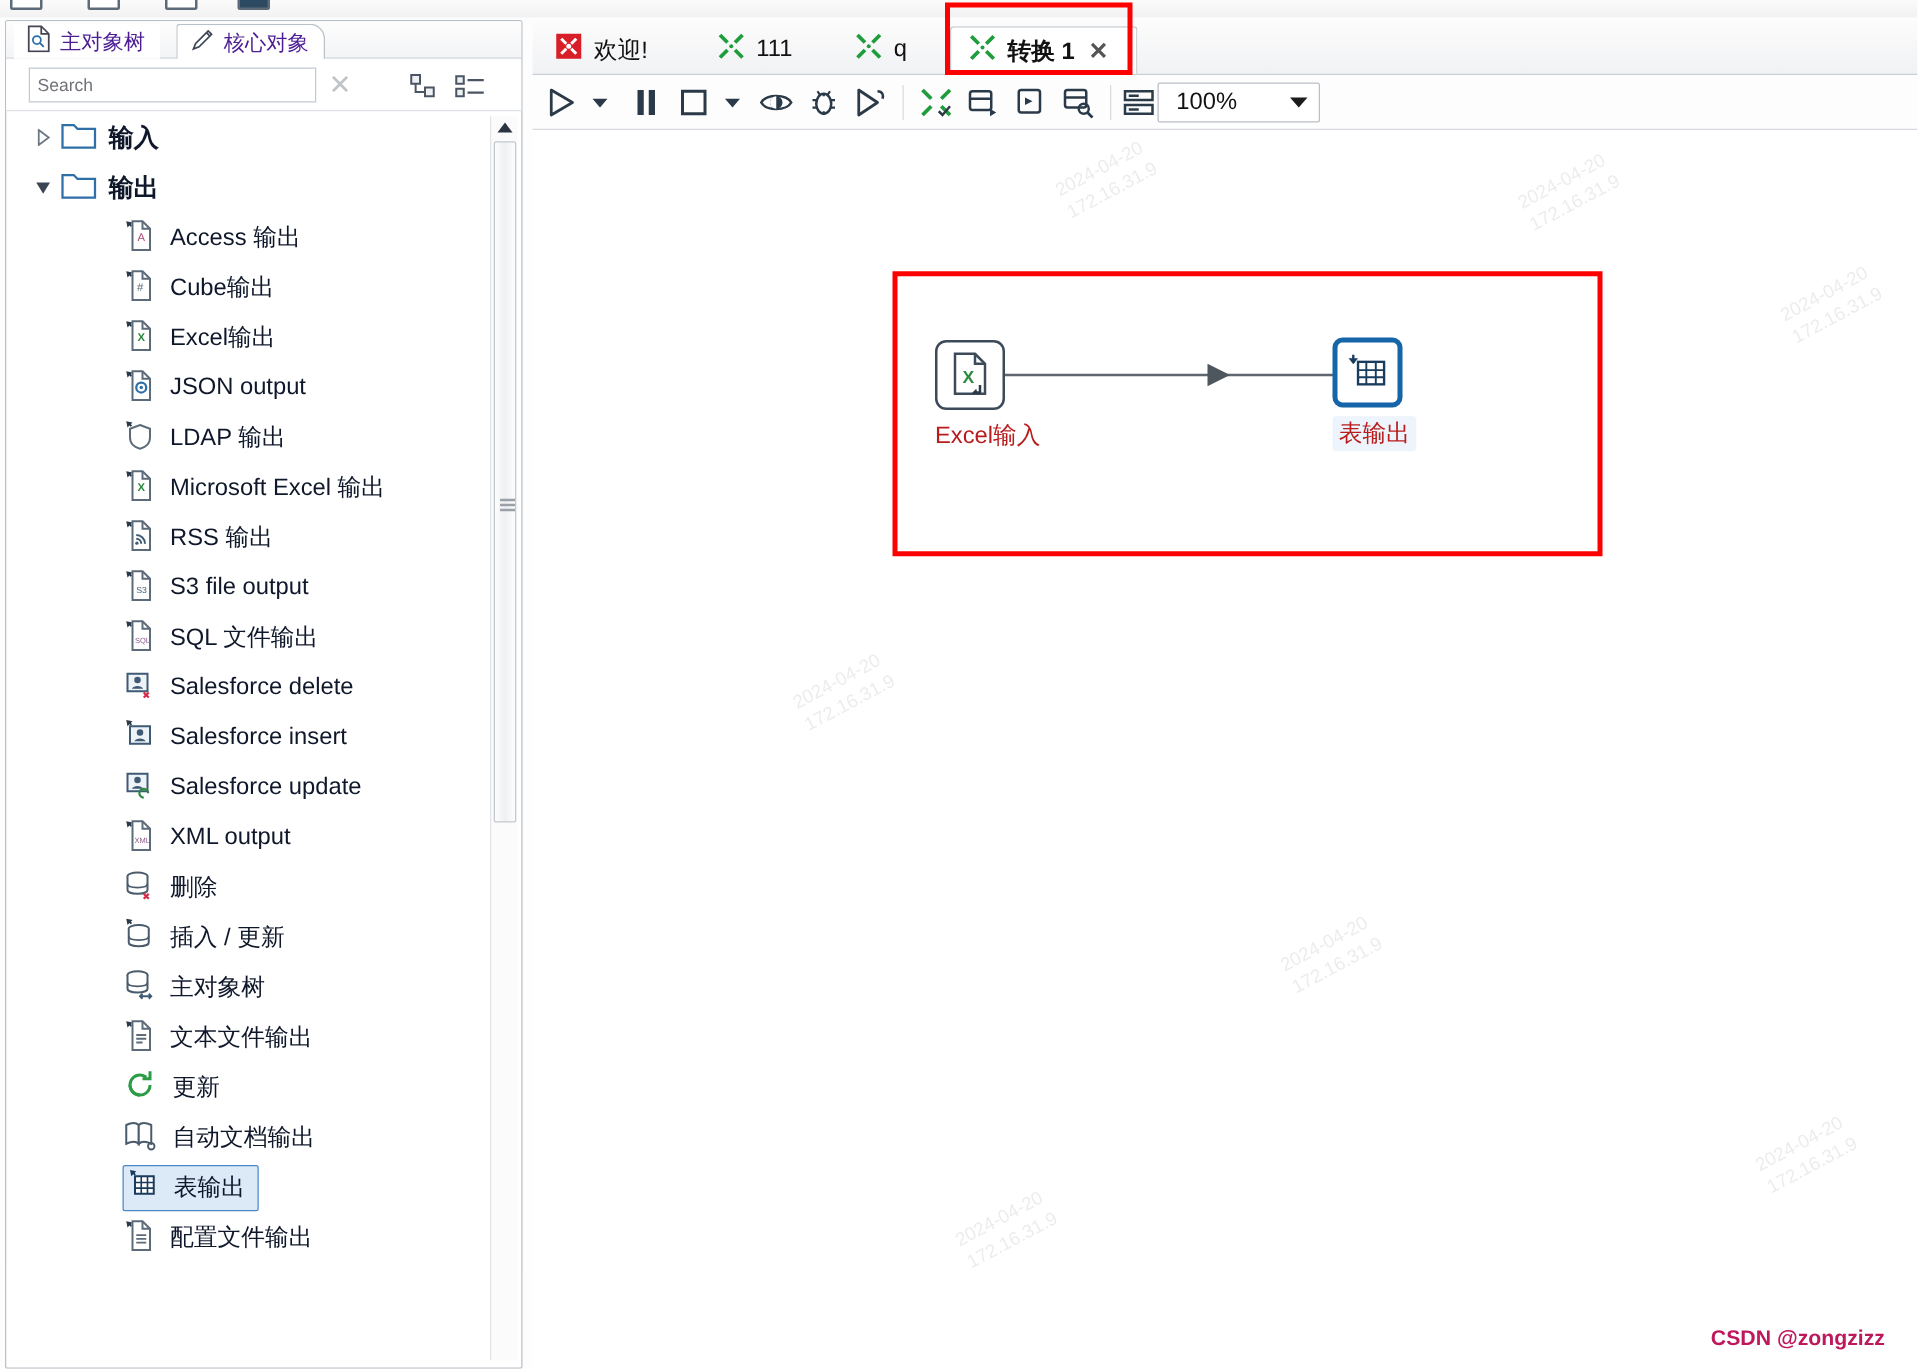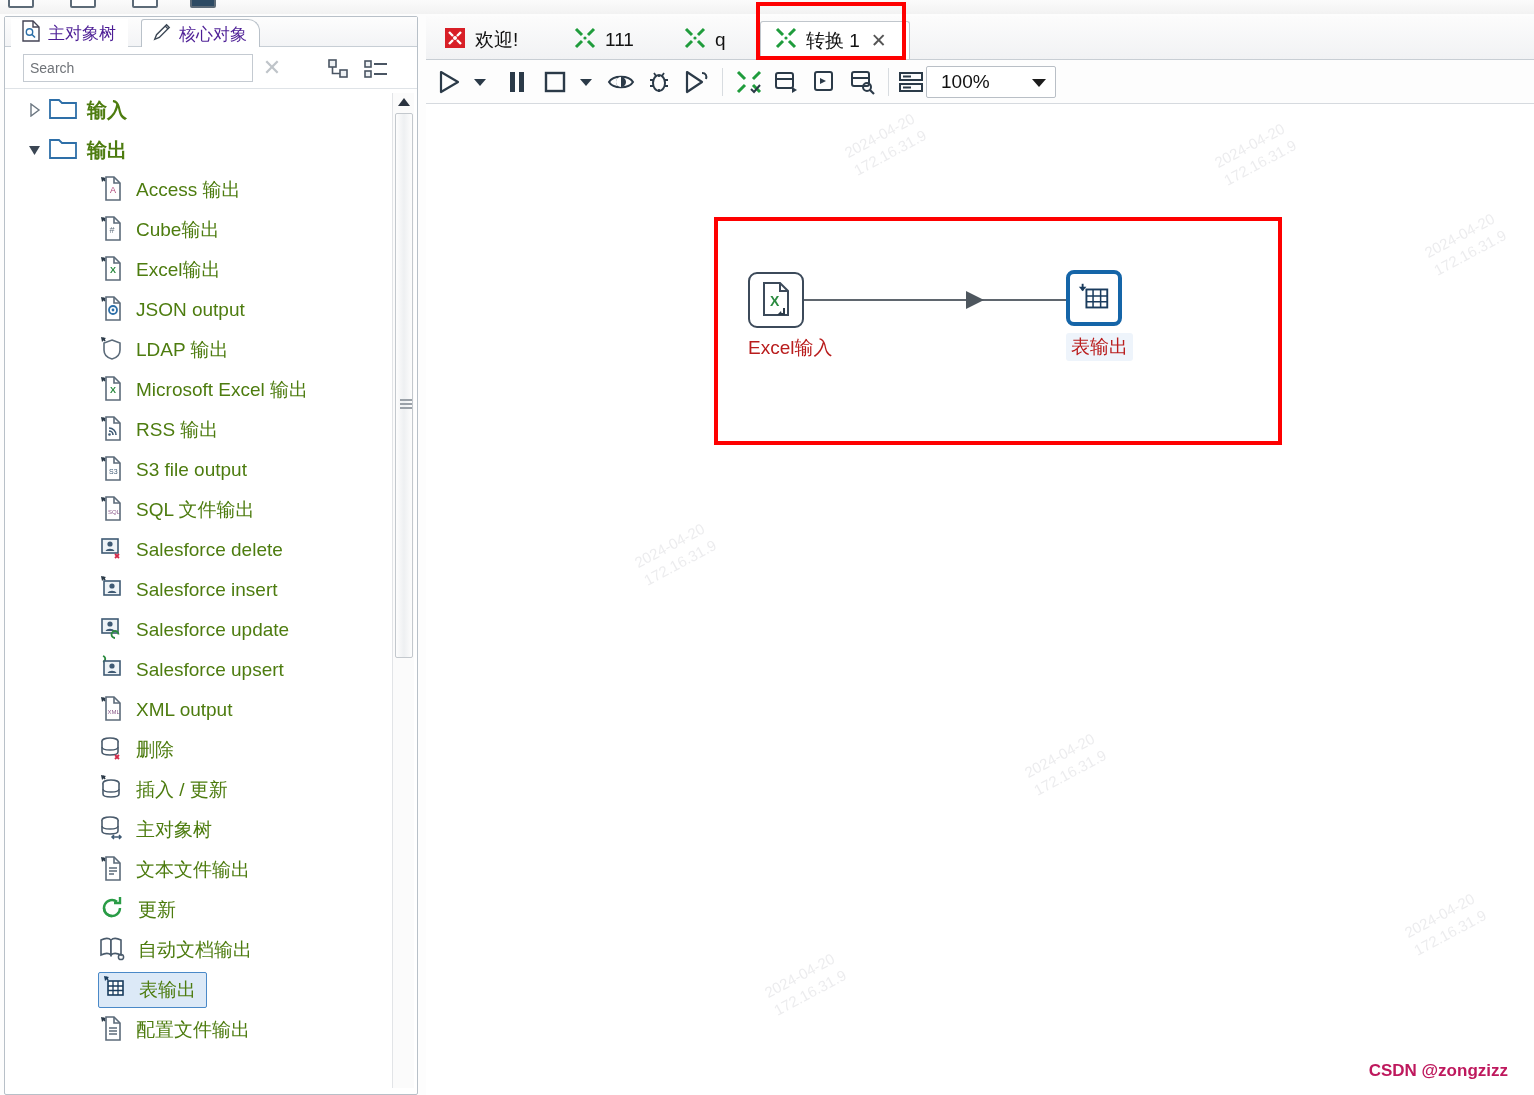--- a/index.html
+++ b/index.html
@@ -83,21 +83,21 @@
   .tree-wrap {
     position: absolute; left: 1px; top: 73px; right: 1px; bottom: 1px;
     overflow: hidden; background: #fff;
   }
   .tree { position: absolute; left: 0; top: 0; width: 380px; }
   .trow {
     display: flex; align-items: center; height: 40px;
     padding-left: 16px; white-space: nowrap;
   }
   .trow .tw { width: 26px; flex: 0 0 26px; display:flex; align-items:center; justify-content:center;}
-  .trow .tlabel { font-size: 19px; color: #4d7c0f; margin-left: 9px; }
+  .trow .tlabel { font-size: 19px; color: #0f172a; margin-left: 9px; }
   .trow.root { padding-left: 16px; }
   .trow.root .tlabel { font-weight: 600; font-size: 20px; }
   .trow.child { padding-left: 92px; }
   .trow.child .tlabel { margin-left: 12px; }
   .trow.selected .selbox {
     display: inline-flex; align-items: center;
     background: #dce9f7; border: 1px solid #4a89c8; border-radius: 2px;
     padding: 1px 10px 1px 2px;
   }
   .selbox { display: inline-flex; align-items: center; }
@@ -131,21 +131,21 @@
   .tabbar {
     position: relative; height: 44px;
     background: linear-gradient(#fcfcfc,#f1f2f4);
     border-bottom: 1px solid #c8ced4;
   }
   .etab {
     position: absolute; top: 5px; height: 38px;
     display: flex; align-items: center; gap: 9px;
     padding: 0 14px; font-size: 19px; color: #121212; white-space: nowrap;
   }
-  .etab.sel { font-weight: 400; background: #ffffff;
+  .etab.sel { font-weight: 700; background: #ffffff;
     border-top: 1px solid #c0c6cc; border-left: 1px solid #c0c6cc;
     border-right: 1px solid #c0c6cc; border-top-left-radius:3px;
     border-top-right-radius:3px; }
   .tab-close { color:#555; font-size:19px; margin-left:2px; }
 
   
   .etoolbar {
     position: relative; height: 44px; background: #fdfdfd;
     border-bottom: 1px solid #d6dadf;
   }
@@ -428,31 +428,20 @@
           </div>
           <div class="trow child">
             <span class="selbox">
               <span class="ico"><svg width="26" height="28" viewBox="0 0 26 28">
                   <rect x="4" y="5" width="16" height="14" fill="#eef3f7" stroke="#3f5a74" stroke-width="1.6"></rect>
                   <circle cx="12" cy="10" r="2.6" fill="#3f5a74"></circle>
                   <path d="M7.5 17c1.5-3 7.5-3 9 0z" fill="#3f5a74"></path>
                   <path d="M17 24a3.5 3.5 0 113.5-3.5" fill="none" stroke="#2a8a3e" stroke-width="1.8"></path>
                 </svg></span>
               <span class="tlabel">Salesforce update</span>
-            </span>
-          </div>
-          <div class="trow child">
-            <span class="selbox">
-              <span class="ico"><svg width="26" height="28" viewBox="0 0 26 28">
-                  <path d="M5 2c3 1 3 5 0 6" fill="none" stroke="#2a8a3e" stroke-width="1.8"></path>
-                  <rect x="6" y="7" width="16" height="14" fill="#eef3f7" stroke="#3f5a74" stroke-width="1.6"></rect>
-                  <circle cx="14" cy="12" r="2.6" fill="#3f5a74"></circle>
-                  <path d="M9.5 19c1.5-3 7.5-3 9 0z" fill="#3f5a74"></path>
-                </svg></span>
-              <span class="tlabel">Salesforce upsert</span>
             </span>
           </div>
           <div class="trow child">
             <span class="selbox">
               <span class="ico"><svg width="26" height="28" viewBox="0 0 26 28">
                   <path d="M5 4l2 3" stroke="#2b3a48" stroke-width="1.6"></path>
                   <path d="M4 8l-1-5 5 1z" fill="#2b3a48"></path>
                   <path d="M8 3h8l6 6v17H8z" fill="#fff" stroke="#5c6b7a" stroke-width="1.6"></path>
                   <path d="M16 3v6h6" fill="none" stroke="#5c6b7a" stroke-width="1.6"></path>
                   <text x="9.5" y="20" font-size="6" fill="#8b5a8b" font-family="Liberation Sans, sans-serif">XML</text>

